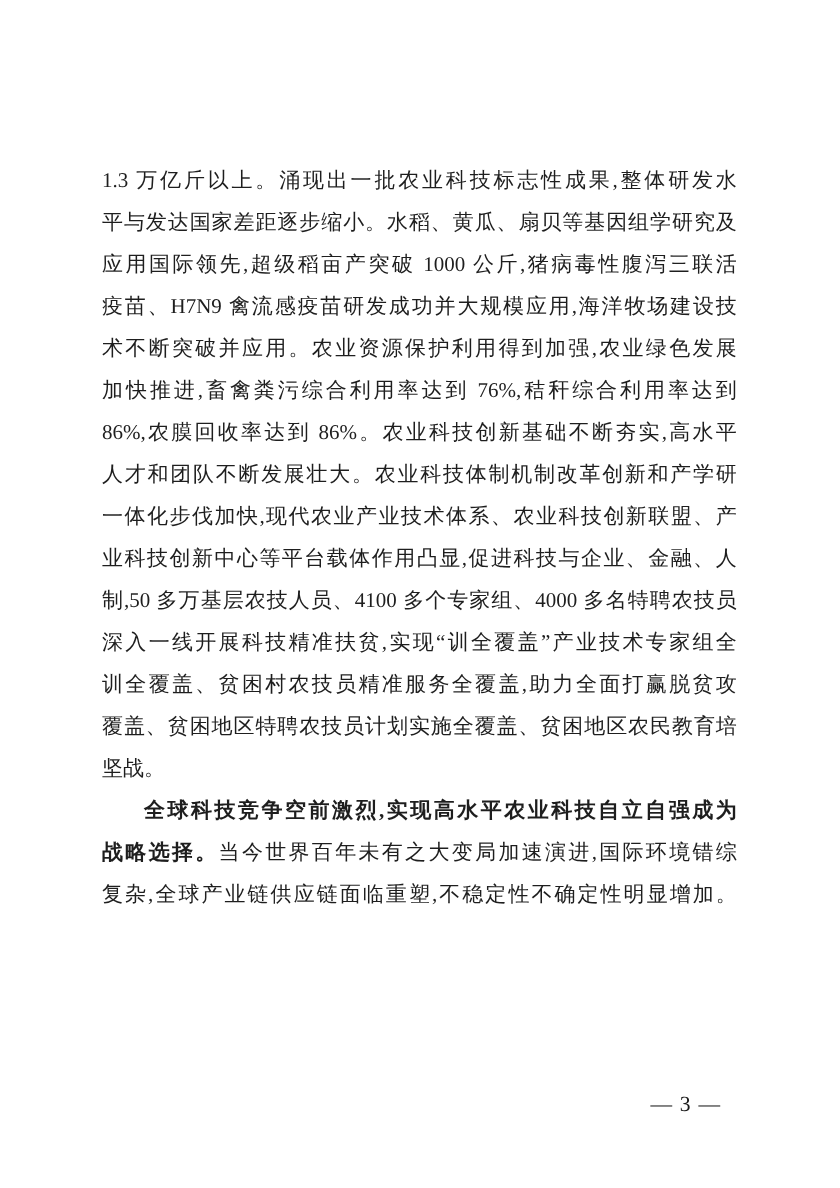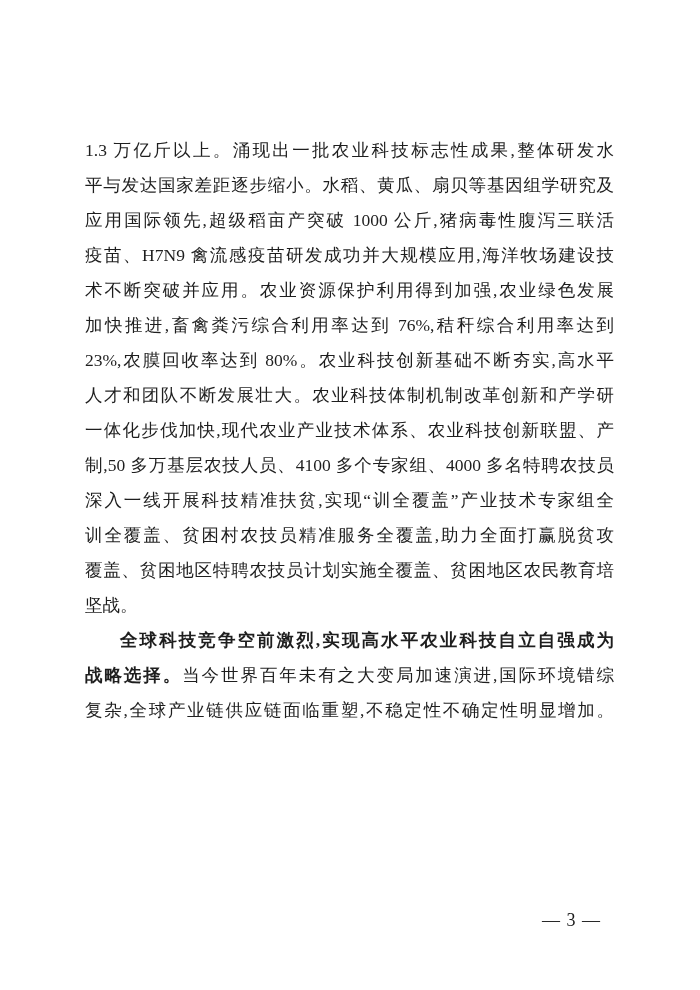--- a/index.html
+++ b/index.html
@@ -64,23 +64,24 @@
 <body>
 
 <div class="page">
   <div class="text-block">
       <div class="line"><span>1.3 万亿斤以上。涌现出一批农业科技标志性成果,整体研发水</span></div>
       <div class="line"><span>平与发达国家差距逐步缩小。水稻、黄瓜、扇贝等基因组学研究及</span></div>
       <div class="line"><span>应用国际领先,超级稻亩产突破 1000 公斤,猪病毒性腹泻三联活</span></div>
       <div class="line"><span>疫苗、H7N9 禽流感疫苗研发成功并大规模应用,海洋牧场建设技</span></div>
       <div class="line"><span>术不断突破并应用。农业资源保护利用得到加强,农业绿色发展</span></div>
       <div class="line"><span>加快推进,畜禽粪污综合利用率达到 76%,秸秆综合利用率达到</span></div>
-      <div class="line"><span>23%,农膜回收率达到 80%。农业科技创新基础不断夯实,高水平</span></div>
+      <div class="line"><span>86%,农膜回收率达到 86%。农业科技创新基础不断夯实,高水平</span></div>
       <div class="line"><span>人才和团队不断发展壮大。农业科技体制机制改革创新和产学研</span></div>
       <div class="line"><span>一体化步伐加快,现代农业产业技术体系、农业科技创新联盟、产</span></div>
+      <div class="line"><span>业科技创新中心等平台载体作用凸显,促进科技与企业、金融、人</span></div>
       <div class="line"><span>制,50 多万基层农技人员、4100 多个专家组、4000 多名特聘农技员</span></div>
       <div class="line"><span>深入一线开展科技精准扶贫,实现“训全覆盖”产业技术专家组全</span></div>
       <div class="line"><span>训全覆盖、贫困村农技员精准服务全覆盖,助力全面打赢脱贫攻</span></div>
       <div class="line"><span>覆盖、贫困地区特聘农技员计划实施全覆盖、贫困地区农民教育培</span></div>
       <div class="line para-end"><span>坚战。</span></div>
       <div class="line indented"><span class="seg-bold">全球科技竞争空前激烈,实现高水平农业科技自立自强成为</span></div>
       <div class="line"><span class="seg-bold">战略选择。</span><span>当今世界百年未有之大变局加速演进,国际环境错综</span></div>
       <div class="line"><span>复杂,全球产业链供应链面临重塑,不稳定性不确定性明显增加。</span></div>
     </div>
   <div class="page-number">— 3 —</div>

